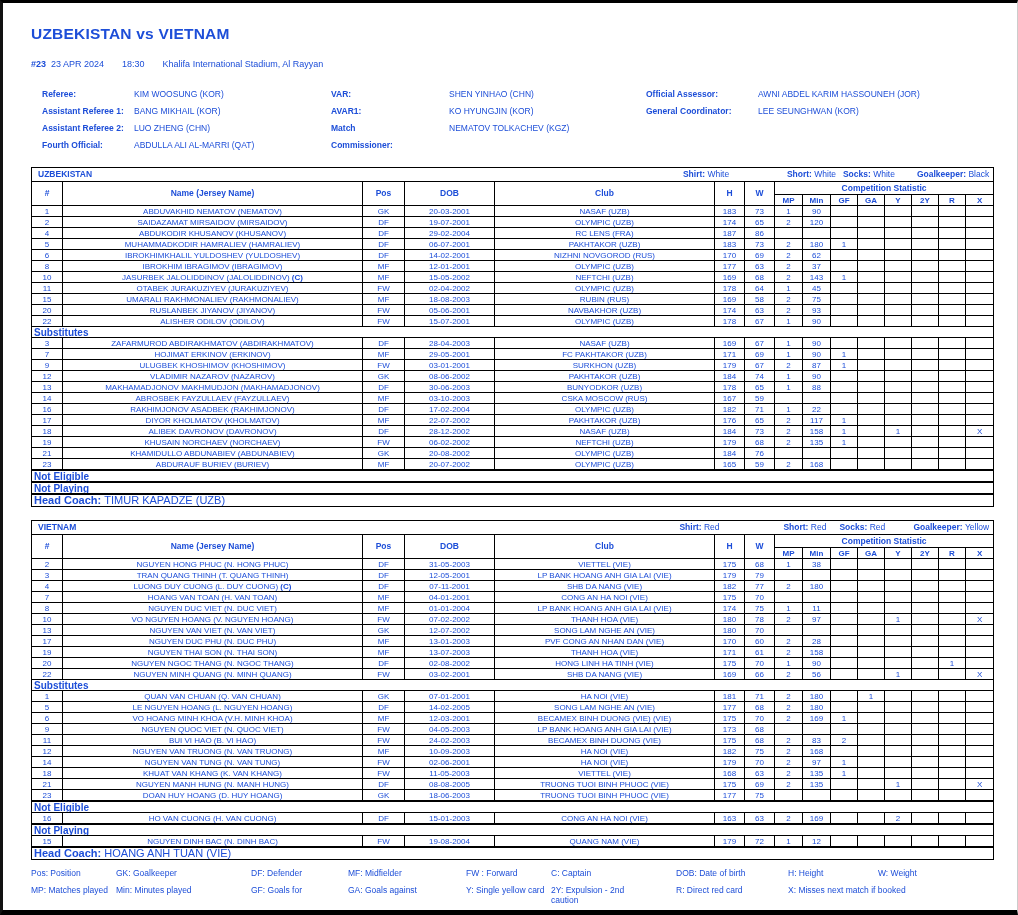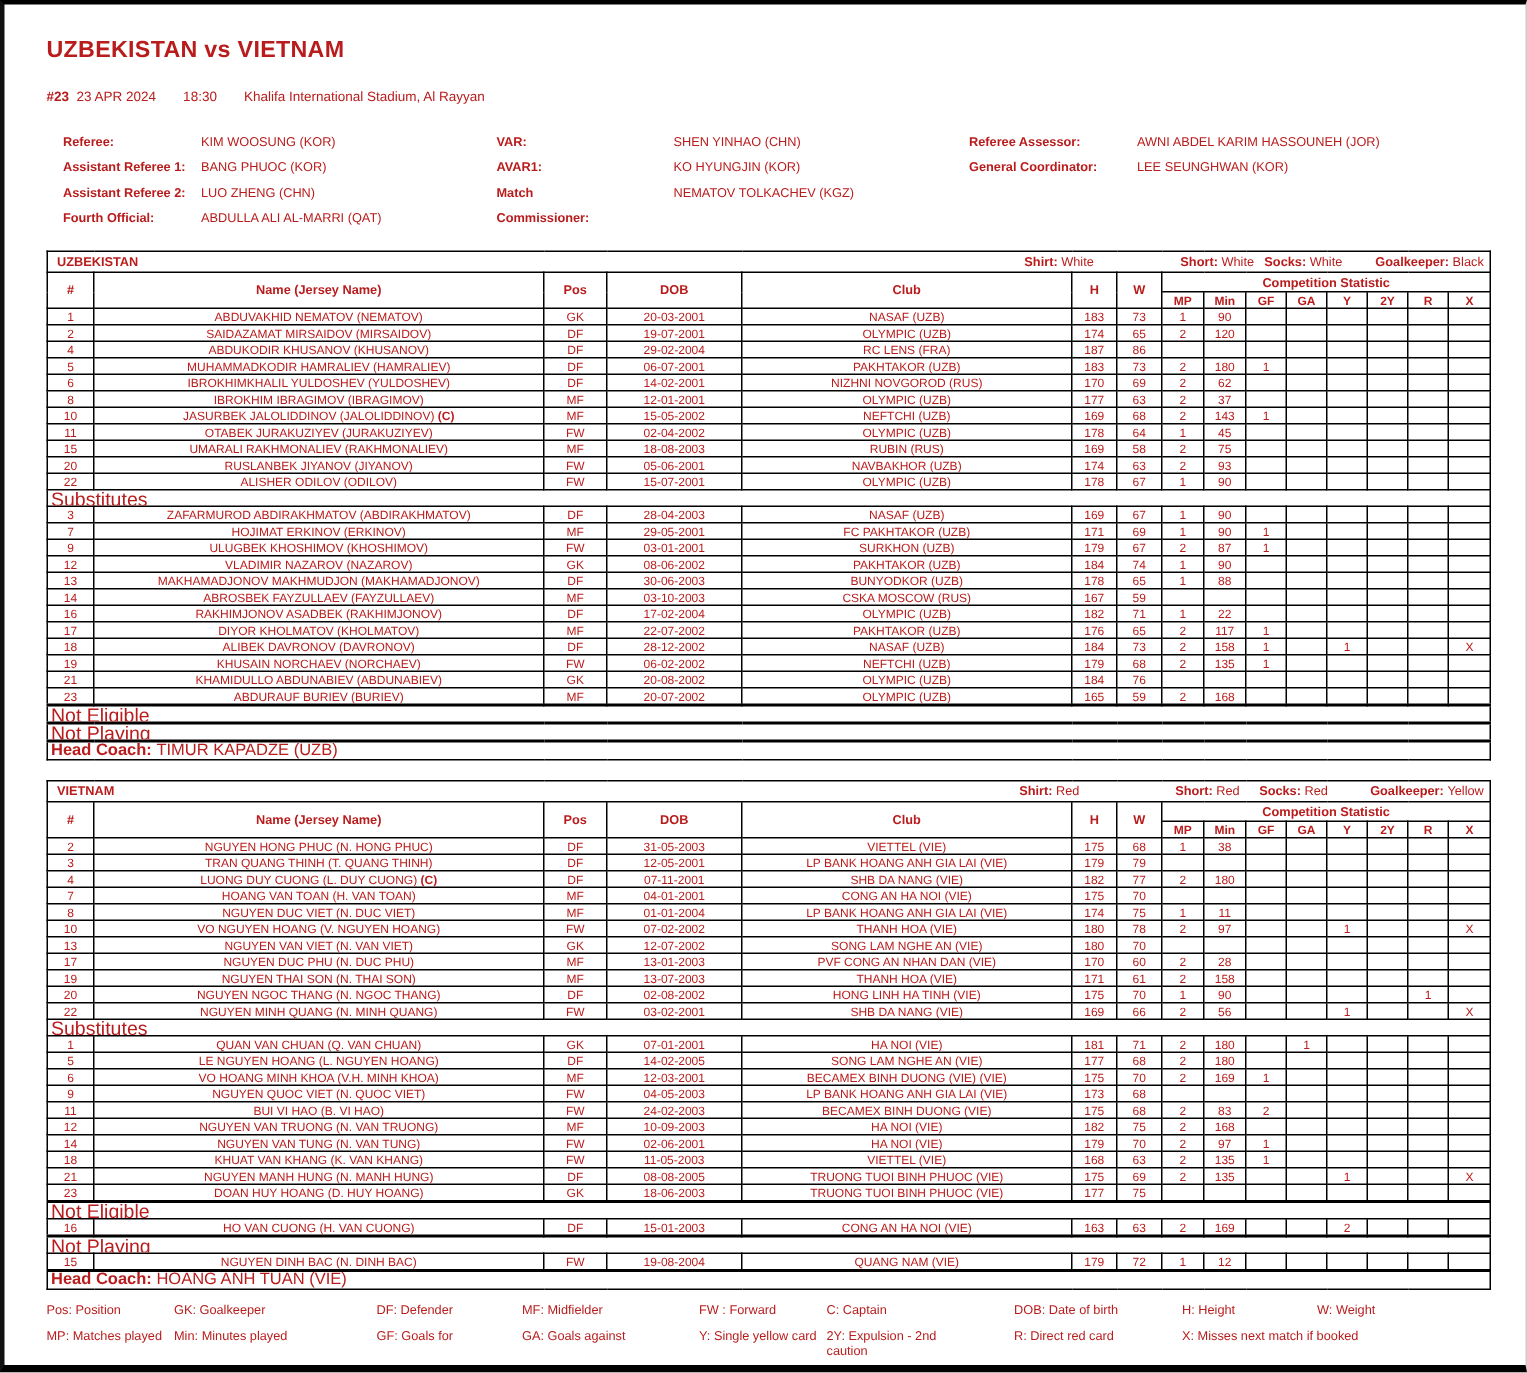--- a/index.html
+++ b/index.html
@@ -1,18 +1,18 @@
 <!DOCTYPE html>
 <html><head>
 <meta charset="utf-8">
 <style>
   html,body{margin:0;padding:0;background:#e8e8e8;}
   .page{
     width:1018px;height:915px;background:#fff;position:relative;
-    font-family:"Liberation Sans", sans-serif;color:#b91c1c;
+    font-family:"Liberation Sans", sans-serif;color:#1d4ed8;
     box-sizing:border-box;
     border-top:3px solid #000;border-left:3px solid #111;
     border-bottom:5px solid #000;border-right:1px solid #ccc;
     overflow:hidden;
   }
   .inner{padding:22px 26px 0 28px;}
   .title{font-size:15.5px;font-weight:bold;letter-spacing:.2px;}
   .subtitle{font-size:9px;margin-top:16px;}
   .subtitle .d{margin-left:5px;}
   .subtitle .g{margin-left:18px;}
@@ -43,21 +43,21 @@
   .kitbox{margin-left:auto;display:flex;padding-right:4px;}
   .kit{display:inline-block;text-align:left;}
   .kit:nth-child(1){width:104px;}
   .kit:nth-child(2){width:56px;}
   .kit:nth-child(3){width:74px;}
   .kit b{font-weight:bold;}
   tr.hrow th{font-size:8.5px;font-weight:bold;height:12px;}
   tr.hrow2 th{font-size:8px;font-weight:bold;height:10px;border-bottom:1.5px solid #000;}
   tr.prow td{font-stretch:condensed;}
   td.nm{text-align:left;padding-left:7px;}
-  tr.sec td{text-align:left;font-weight:normal;font-size:13px;padding-left:2px;height:10px;}
+  tr.sec td{text-align:left;font-weight:bold;font-size:10px;padding-left:2px;height:10px;}
   tr.thick td{border-top:2px solid #000;}
   tr.coach td{text-align:left;font-size:11px;padding-left:2px;height:11px;}
   tr.coach b{font-weight:bold;}
 
   .legend{margin-top:8px;font-size:8.5px;}
   .lgrow{display:grid;}
   .lgrow.r1{grid-template-columns:85px 135px 97px 118px 85px 125px 112px 90px auto;}
   .lgrow.r2{grid-template-columns:85px 135px 97px 118px 85px 125px 112px auto;margin-top:7px;}
   .lg-item{display:block;line-height:10px;}
   .lgrow.r2 .lg-item:nth-child(6){max-width:92px;white-space:normal;}
@@ -74,21 +74,21 @@
     </div>
 
     <div class="officials">
       <div class="off-col c1">
           <div class="off-row">
             <span class="off-label">Referee:</span>
             <span class="off-value">KIM WOOSUNG (KOR)</span>
           </div>
           <div class="off-row">
             <span class="off-label">Assistant Referee 1:</span>
-            <span class="off-value">BANG PHUOC (KOR)</span>
+            <span class="off-value">BANG MIKHAIL (KOR)</span>
           </div>
           <div class="off-row">
             <span class="off-label">Assistant Referee 2:</span>
             <span class="off-value">LUO ZHENG (CHN)</span>
           </div>
           <div class="off-row">
             <span class="off-label">Fourth Official:</span>
             <span class="off-value">ABDULLA ALI AL-MARRI (QAT)</span>
           </div>
         </div>
@@ -101,21 +101,21 @@
             <span class="off-label">AVAR1:</span>
             <span class="off-value">KO HYUNGJIN (KOR)</span>
           </div>
           <div class="off-row">
             <span class="off-label">Match Commissioner:</span>
             <span class="off-value">NEMATOV TOLKACHEV (KGZ)</span>
           </div>
         </div>
       <div class="off-col c3">
           <div class="off-row">
-            <span class="off-label">Referee Assessor:</span>
+            <span class="off-label">Official Assessor:</span>
             <span class="off-value">AWNI ABDEL KARIM HASSOUNEH (JOR)</span>
           </div>
           <div class="off-row">
             <span class="off-label">General Coordinator:</span>
             <span class="off-value">LEE SEUNGHWAN (KOR)</span>
           </div>
         </div>
     </div>
 
     <table class="team-table">

